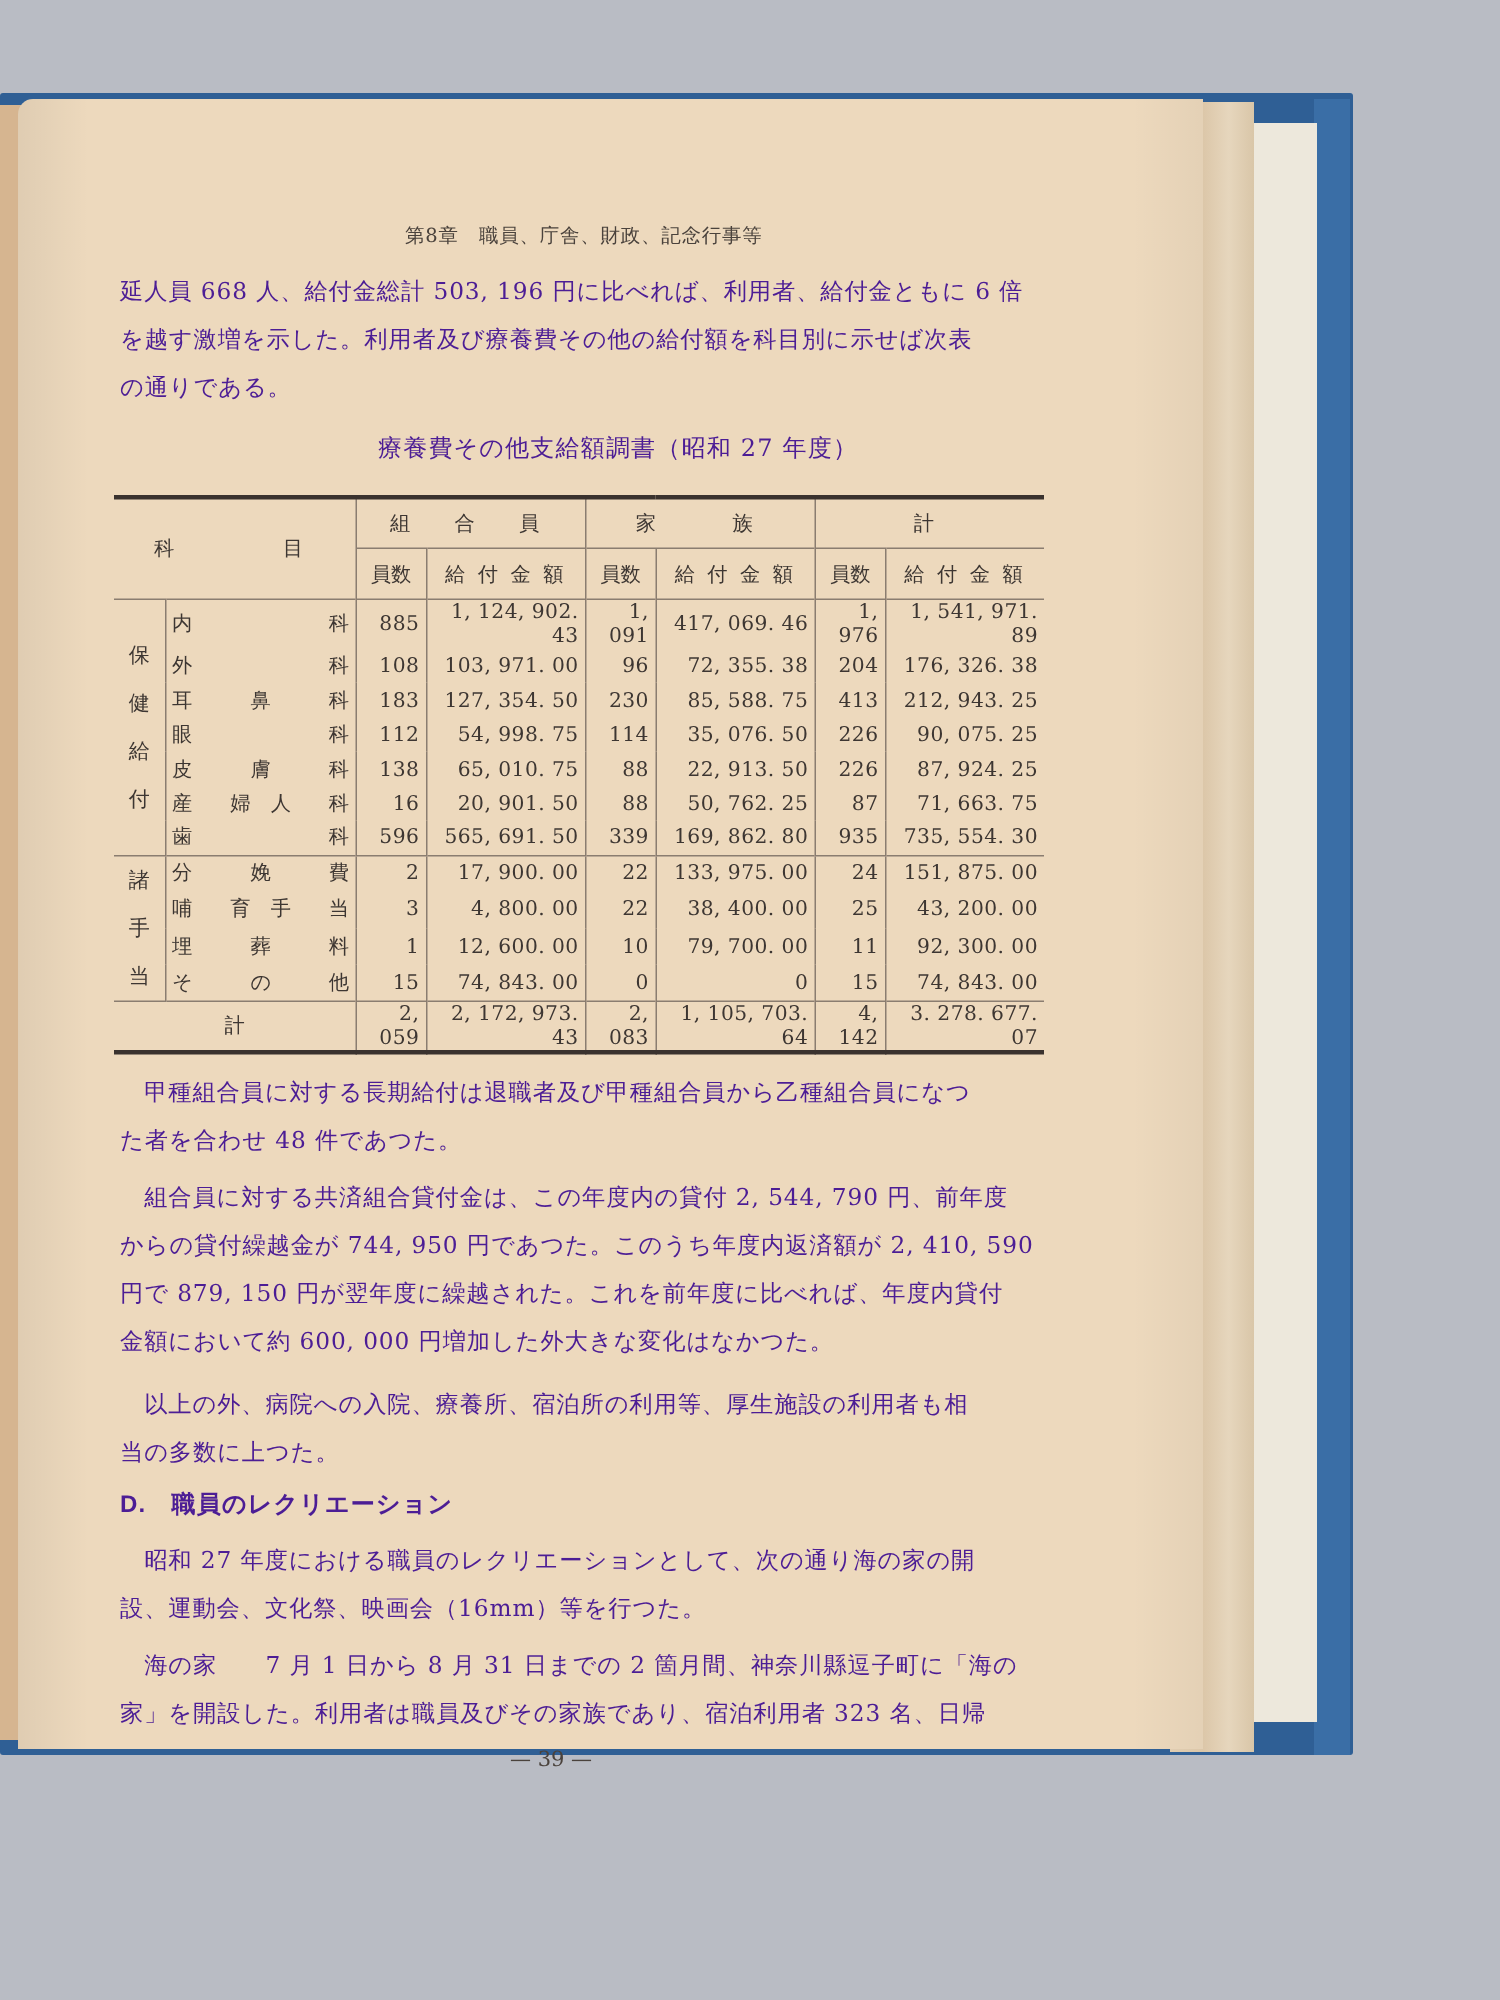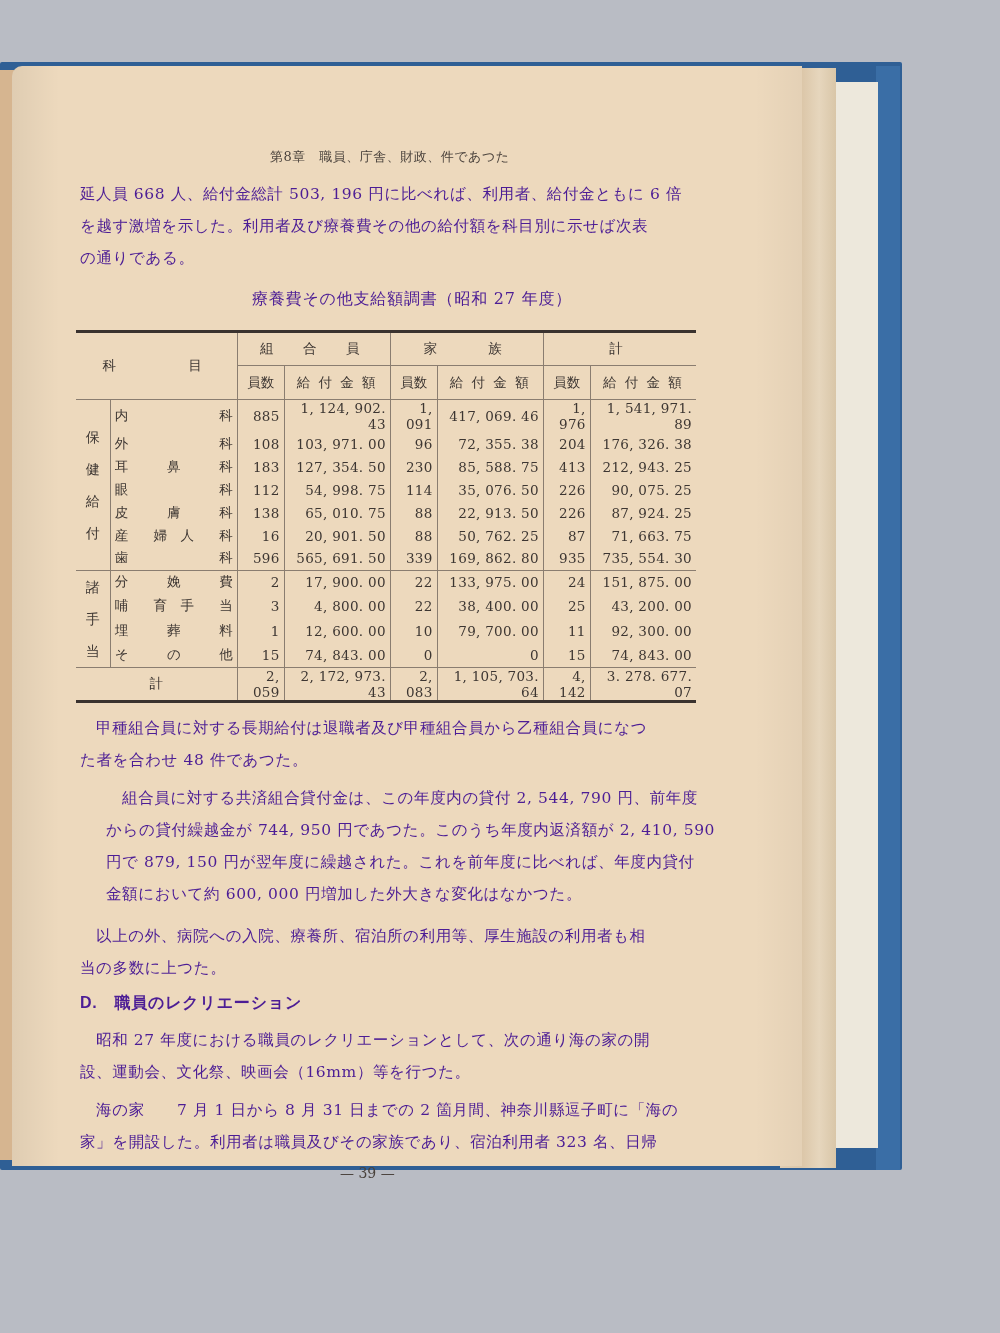--- a/index.html
+++ b/index.html
@@ -73,21 +73,21 @@
 <body>
 
 <div class="cover"></div>
 <div class="cover-right"></div>
 <div class="endpaper"></div>
 <div class="page-edges"></div>
 <div class="left-page-sliver"></div>
 
 <div class="page"></div>
 
-<div class="text running-head">第8章　職員、庁舎、財政、件であつた</div>
+<div class="text running-head">第8章　職員、庁舎、財政、記念行事等</div>
 
 <div class="text para" style="top:178px;">
   <span class="ln">延人員 668 人、給付金総計 503, 196 円に比べれば、利用者、給付金ともに 6 倍</span>
   <span class="ln">を越す激増を示した。利用者及び療養費その他の給付額を科目別に示せば次表</span>
   <span class="ln">の通りである。</span>
 </div>
 
 <div class="text table-title">療養費その他支給額調書（昭和 27 年度）</div>
 
 <table class="tbl">
@@ -294,21 +294,21 @@
         <td class="num vline">3. 278. 677. 07</td>
       </tr>
     </tbody>
 </table>
 
 <div id="body-paras">
     <div class="text para" style="top: 712px;">
       <span class="ln">　甲種組合員に対する長期給付は退職者及び甲種組合員から乙種組合員になつ</span>
       <span class="ln">た者を合わせ 48 件であつた。</span>
     </div>
-    <div class="text para" style="top: 782px; margin-left: 26px;">
+    <div class="text para" style="top: 782px;">
       <span class="ln">　組合員に対する共済組合貸付金は、この年度内の貸付 2, 544, 790 円、前年度</span>
       <span class="ln">からの貸付繰越金が 744, 950 円であつた。このうち年度内返済額が 2, 410, 590</span>
       <span class="ln">円で 879, 150 円が翌年度に繰越された。これを前年度に比べれば、年度内貸付</span>
       <span class="ln">金額において約 600, 000 円増加した外大きな変化はなかつた。</span>
     </div>
     <div class="text para" style="top: 920px;">
       <span class="ln">　以上の外、病院への入院、療養所、宿泊所の利用等、厚生施設の利用者も相</span>
       <span class="ln">当の多数に上つた。</span>
     </div>
   </div>

